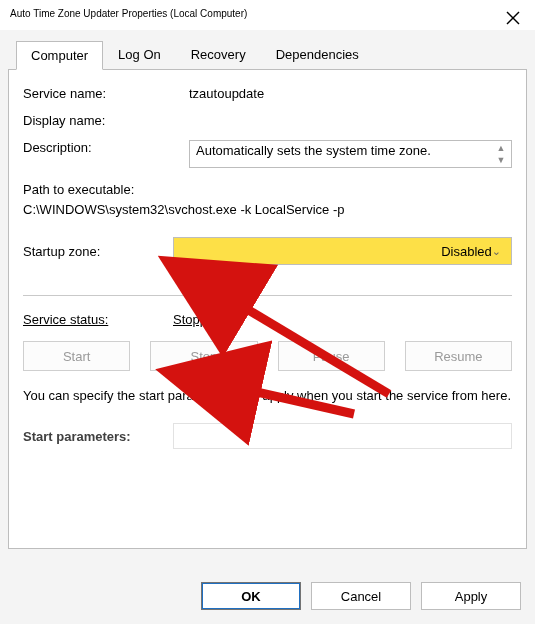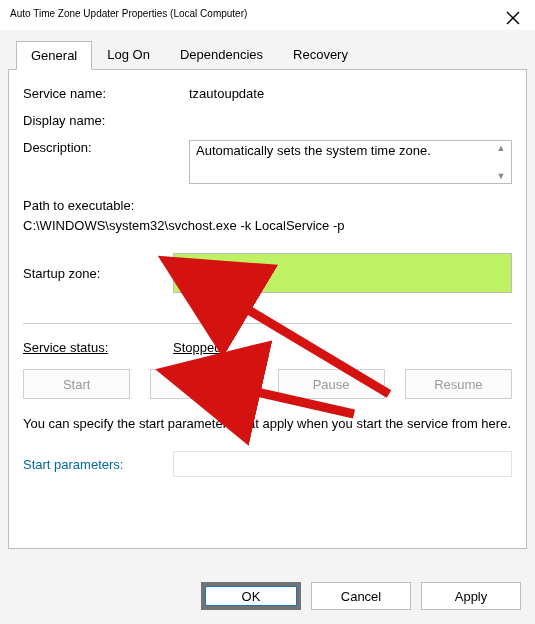--- a/index.html
+++ b/index.html
@@ -60,42 +60,42 @@
     display: flex;
     align-items: flex-start;
     margin-bottom: 12px;
   }
   .label-col { width: 150px; }
   .val-col { flex: 1; margin-left: 16px; }
   .desc-box {
     border: 1px solid #bdbdbd;
     background: #fff;
     width: 100%;
-    height: 44px;
+    height: 28px;
     padding: 2px 30px 2px 6px;
     position: relative;
     font-size: 13px;
   }
   .desc-arrows {
     position: absolute;
     right: 2px; top: 2px; bottom: 2px; width: 16px;
     display: flex; flex-direction: column; justify-content: space-between;
     color: #888;
   }
   .desc-arrows span { font-size: 9px; line-height: 10px; text-align: center; cursor: pointer; }
   .path-block { margin-top: 12px; margin-bottom: 18px; line-height: 1.5; }
   .startup-row { display: flex; align-items: center; margin-bottom: 30px; }
   .select {
     flex: 1;
     border: 1px solid #bdbdbd;
-    background: #bef264;
-    height: 40px;
+    background: #fde047;
+    height: 28px;
     display: flex;
     align-items: center;
-    justify-content: flex-start;
+    justify-content: flex-end;
     padding: 0 10px;
     cursor: pointer;
   }
   .select .chev { color: #666; font-size: 11px; }
   hr.sep {
     border: none;
     border-top: 1px solid #c9c9c9;
     margin: 0 0 16px 0;
   }
   .status-row { display: flex; align-items: flex-start; margin-bottom: 14px; text-decoration: underline; }
@@ -110,21 +110,21 @@
     border: 1px solid #cfcfcf;
     background: #fcfcfc;
     color: #9a9a9a;
     display: flex;
     align-items: center;
     justify-content: center;
     cursor: default;
   }
   .hint { line-height: 1.4; margin-bottom: 18px; }
   .params-row { display: flex; align-items: center; }
-  .params-row .label-col { color: #0369a1; }
+  .params-row .label-col { color: #404040; font-weight: bold; }
   .params-input {
     flex: 1;
     height: 26px;
     border: 1px solid #e2e2e2;
     background: #fff;
     padding: 0 6px;
     font-family: inherit;
     font-size: 13px;
   }
   .bottom-bar {
@@ -139,22 +139,23 @@
     height: 28px;
     border: 1px solid #bdbdbd;
     background: #fff;
     display: flex;
     align-items: center;
     justify-content: center;
     cursor: pointer;
     font-size: 13px;
   }
   .dlg-btn.primary {
-    border: 4px solid #737373;
+    border: 1px solid #737373;
     box-shadow: inset 0 0 0 1px #1f6fc1;
+    font-weight: bold;
   }
   .dlg-btn.disabled {
     color: #000000;
     cursor: default;
   }
   svg.arrow-overlay {
     position: absolute;
     pointer-events: none;
     top: 0; left: 0;
   }
@@ -167,24 +168,24 @@
   <div class="close-x">
     <svg viewBox="0 0 14 14">
       <line x1="1" y1="1" x2="13" y2="13" stroke="#000" stroke-width="1.4"></line>
       <line x1="13" y1="1" x2="1" y2="13" stroke="#000" stroke-width="1.4"></line>
     </svg>
   </div>
 </div>
 
 <div class="workarea">
   <div class="tabs">
-    <div class="tab active">General</div>
+    <div class="tab active">Computer</div>
     <div class="tab">Log On</div>
+    <div class="tab">Recovery</div>
     <div class="tab">Dependencies</div>
-    <div class="tab">Recovery</div>
   </div>
 
   <div class="panel">
 
     <div class="row">
       <div class="label-col">Service name:</div>
       <div class="val-col">tzautoupdate</div>
     </div>
 
     <div class="row">

